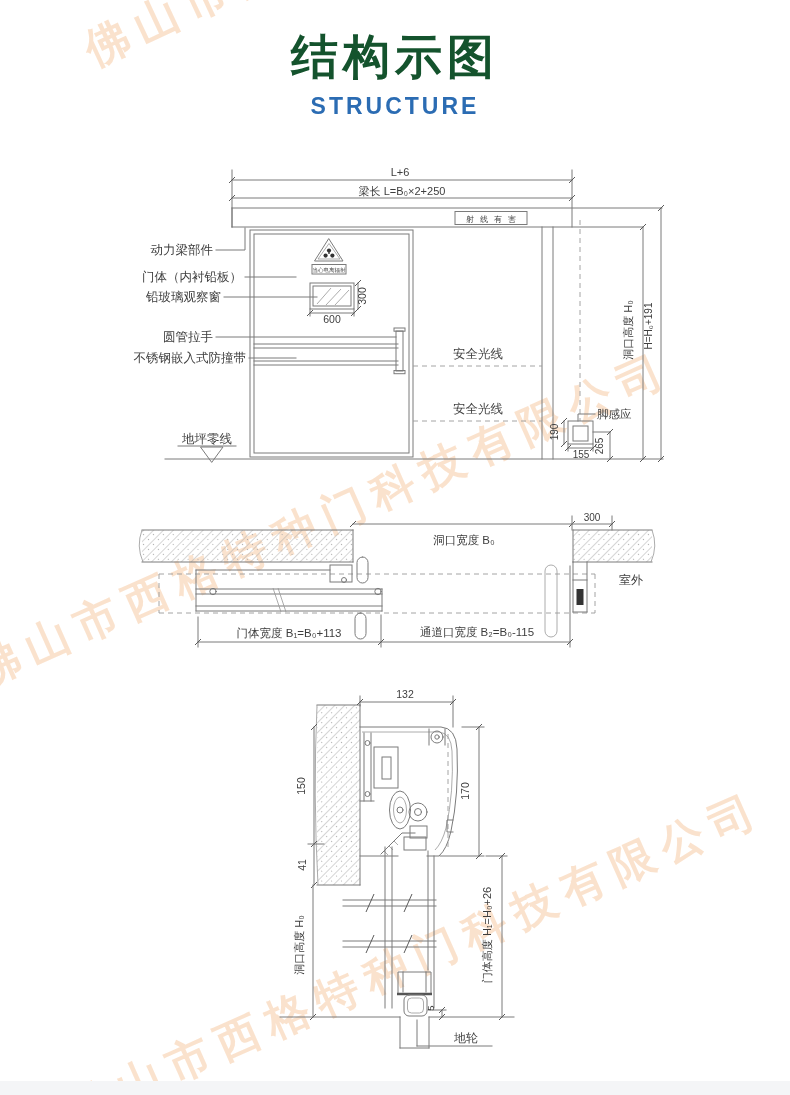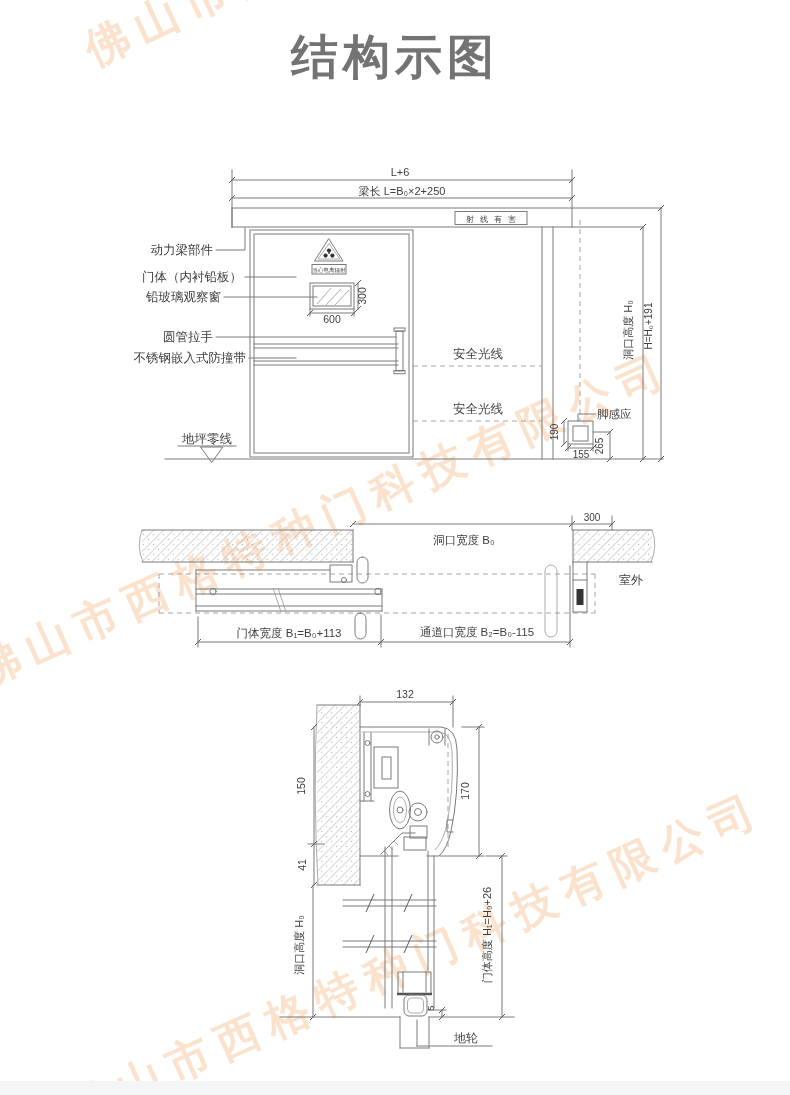--- a/index.html
+++ b/index.html
@@ -6,21 +6,21 @@
   .stage{position:relative;width:790px;height:1095px;background:#fff;overflow:hidden;
          font-family:"Liberation Sans",sans-serif}
   
   .wm{position:absolute;font-size:44px;font-weight:700;letter-spacing:10px;white-space:nowrap;
       color:#f0a25e;opacity:.30;transform-origin:0 0;pointer-events:none}
   .wm1{left:75px;top:26px;transform:rotate(-25deg)}
   .wm2{left:-34px;top:646px;transform:rotate(-24deg)}
   .wm3{left:58px;top:1086px;transform:rotate(-24deg)}
   
   .hdr{position:absolute;left:0;top:0;width:100%;text-align:center;z-index:3}
-  .title{margin:26px 0 0;font-size:47px;font-weight:bold;color:#737373;letter-spacing:5px}
+  .title{margin:26px 0 0;font-size:47px;font-weight:bold;color:#14532d;letter-spacing:5px}
   .subtitle{margin:4px 0 0;font-size:23px;font-weight:bold;color:#2b6cb3;letter-spacing:3px}
   svg.draw{position:absolute;left:0;top:0;z-index:2}
   .l{stroke:#7b7b7b;stroke-width:1;fill:none;stroke-linecap:square}
   .lh{stroke:#979797;stroke-width:.8;fill:none}
   .dsh{stroke:#9a9a9a;stroke-width:.9;fill:none;stroke-dasharray:5 4}
   .tk{stroke:#5a5a5a;stroke-width:1}
   .t{fill:#3e3e3e}
   .fillb{fill:#333;stroke:none}
   .strip{position:absolute;left:0;top:1081px;width:790px;height:14px;background:#f4f5f7}
 </style>
@@ -28,20 +28,21 @@
 <body>
 
 <div class="stage">
 
   <div class="wm wm1" style="color: rgb(240, 162, 94);">佛山市西格特种门科技有限公司</div>
   <div class="wm wm2" style="color: rgb(240, 162, 94);">佛山市西格特种门科技有限公司</div>
   <div class="wm wm3" style="color: rgb(240, 162, 94);">佛山市西格特种门科技有限公司</div>
 
   <div class="hdr">
     <div class="title">结构示图</div>
+    <div class="subtitle">STRUCTURE</div>
   </div>
 
   <svg class="draw" width="790" height="1095" viewBox="0 0 790 1095">
     <defs>
       <pattern id="hat" width="7" height="7" patternUnits="userSpaceOnUse" patternTransform="rotate(45)">
         <line x1="0" y1="0" x2="0" y2="7" stroke="#a3a3a3" stroke-width="0.9"></line>
         <circle cx="3.5" cy="3.5" r="0.6" fill="#a3a3a3"></circle>
       </pattern>
     </defs>
 

